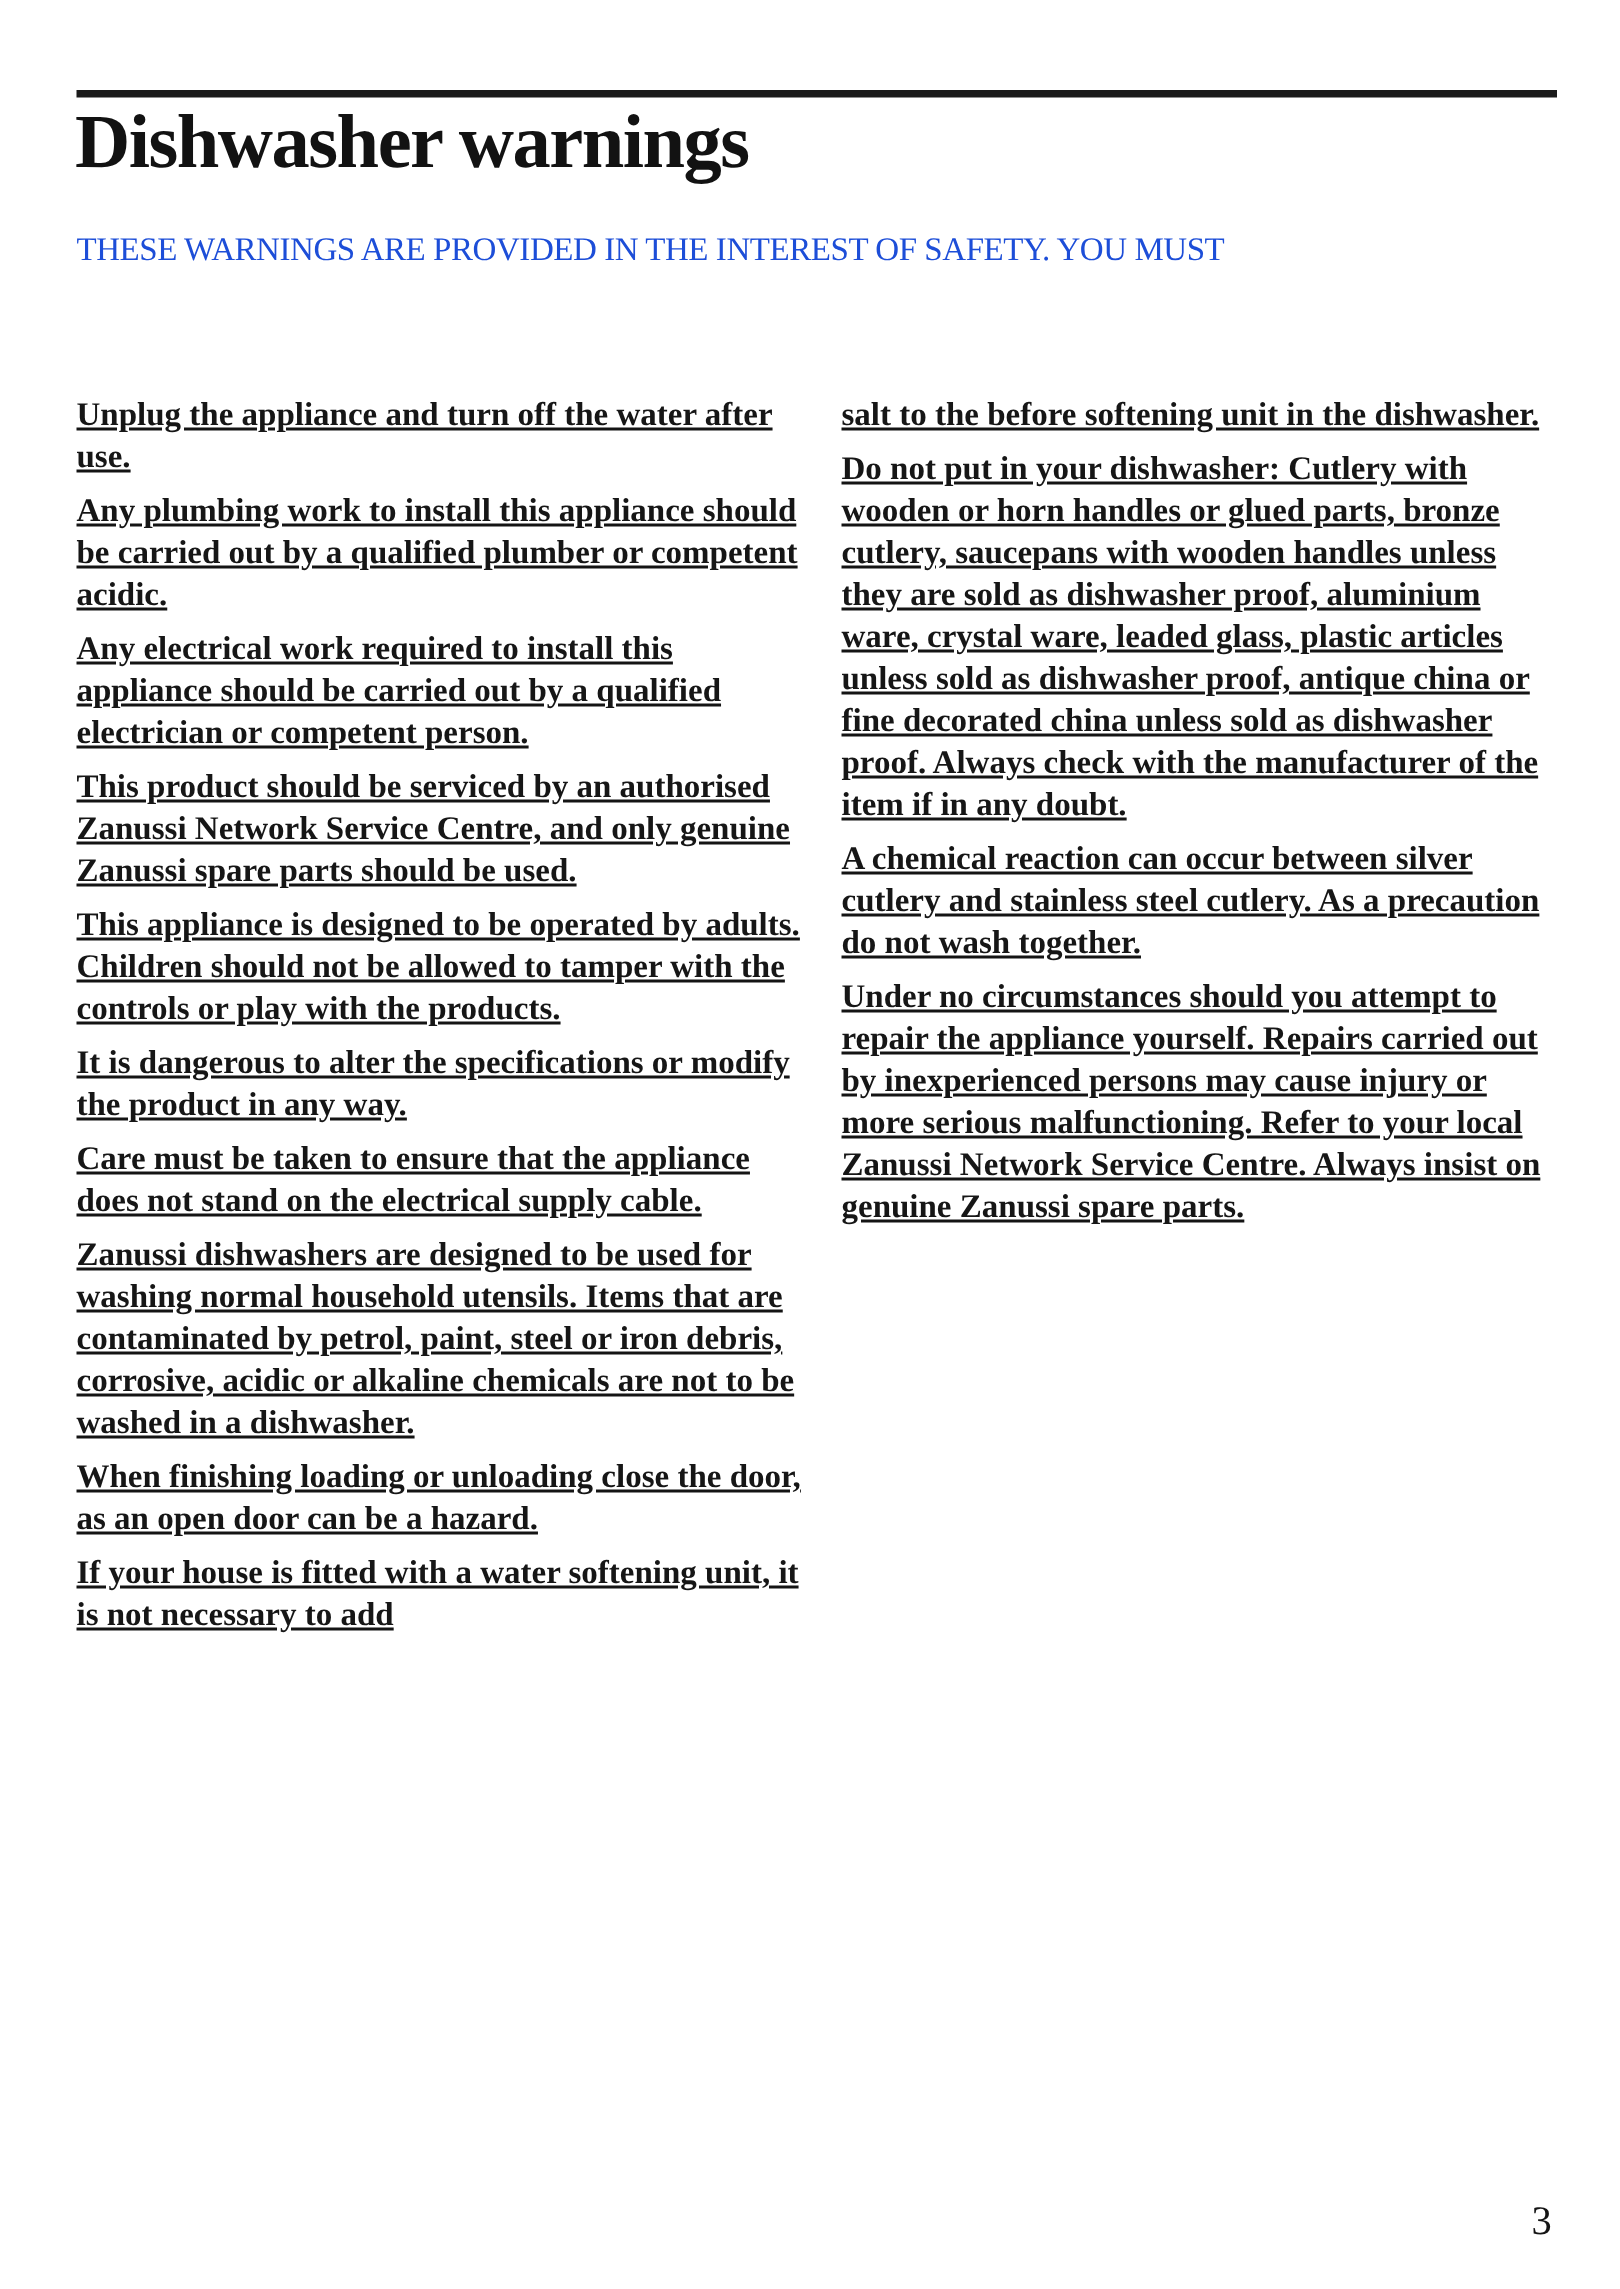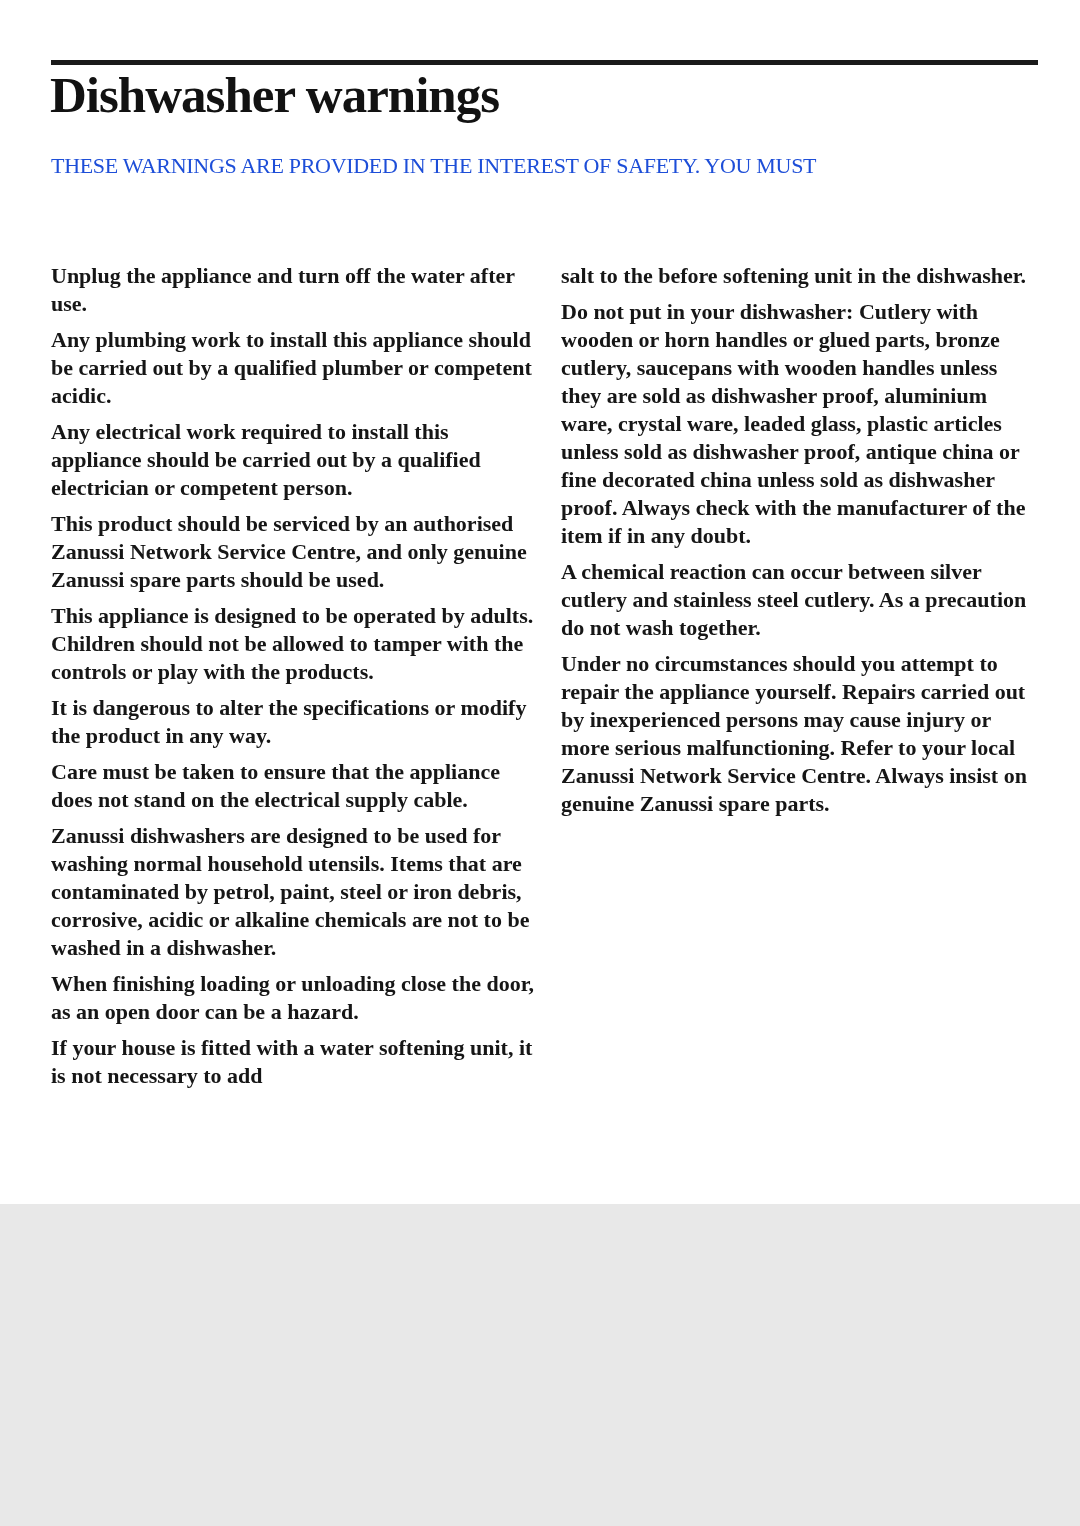--- a/index.html
+++ b/index.html
@@ -3,21 +3,21 @@
 <meta charset="utf-8">
 <style>
   html, body {
     margin: 0;
     padding: 0;
     background: #e8e8e8;
   }
   .page {
     position: relative;
     width: 1080px;
-    height: 1204px;
+    height: 1526px;
     margin: 0 auto;
     background: #ffffff;
     color: #141414;
     font-family: "Liberation Serif", serif;
     overflow: hidden;
   }
   .rule {
     position: absolute;
     left: 51px;
     top: 60px;
@@ -48,20 +48,21 @@
     white-space: nowrap;
   }
   .columns {
     position: absolute;
     left: 51px;
     top: 262px;
     width: 990px;
     display: grid;
     grid-template-columns: 483px 480px;
     column-gap: 27px;
+    text-decoration: underline;
   }
   .col p {
     margin: 0 0 8px 0;
     font-size: 22px;
     line-height: 28px;
     font-weight: 700;
     color: #161616;
     text-align: left;
   }
   .page-number {

